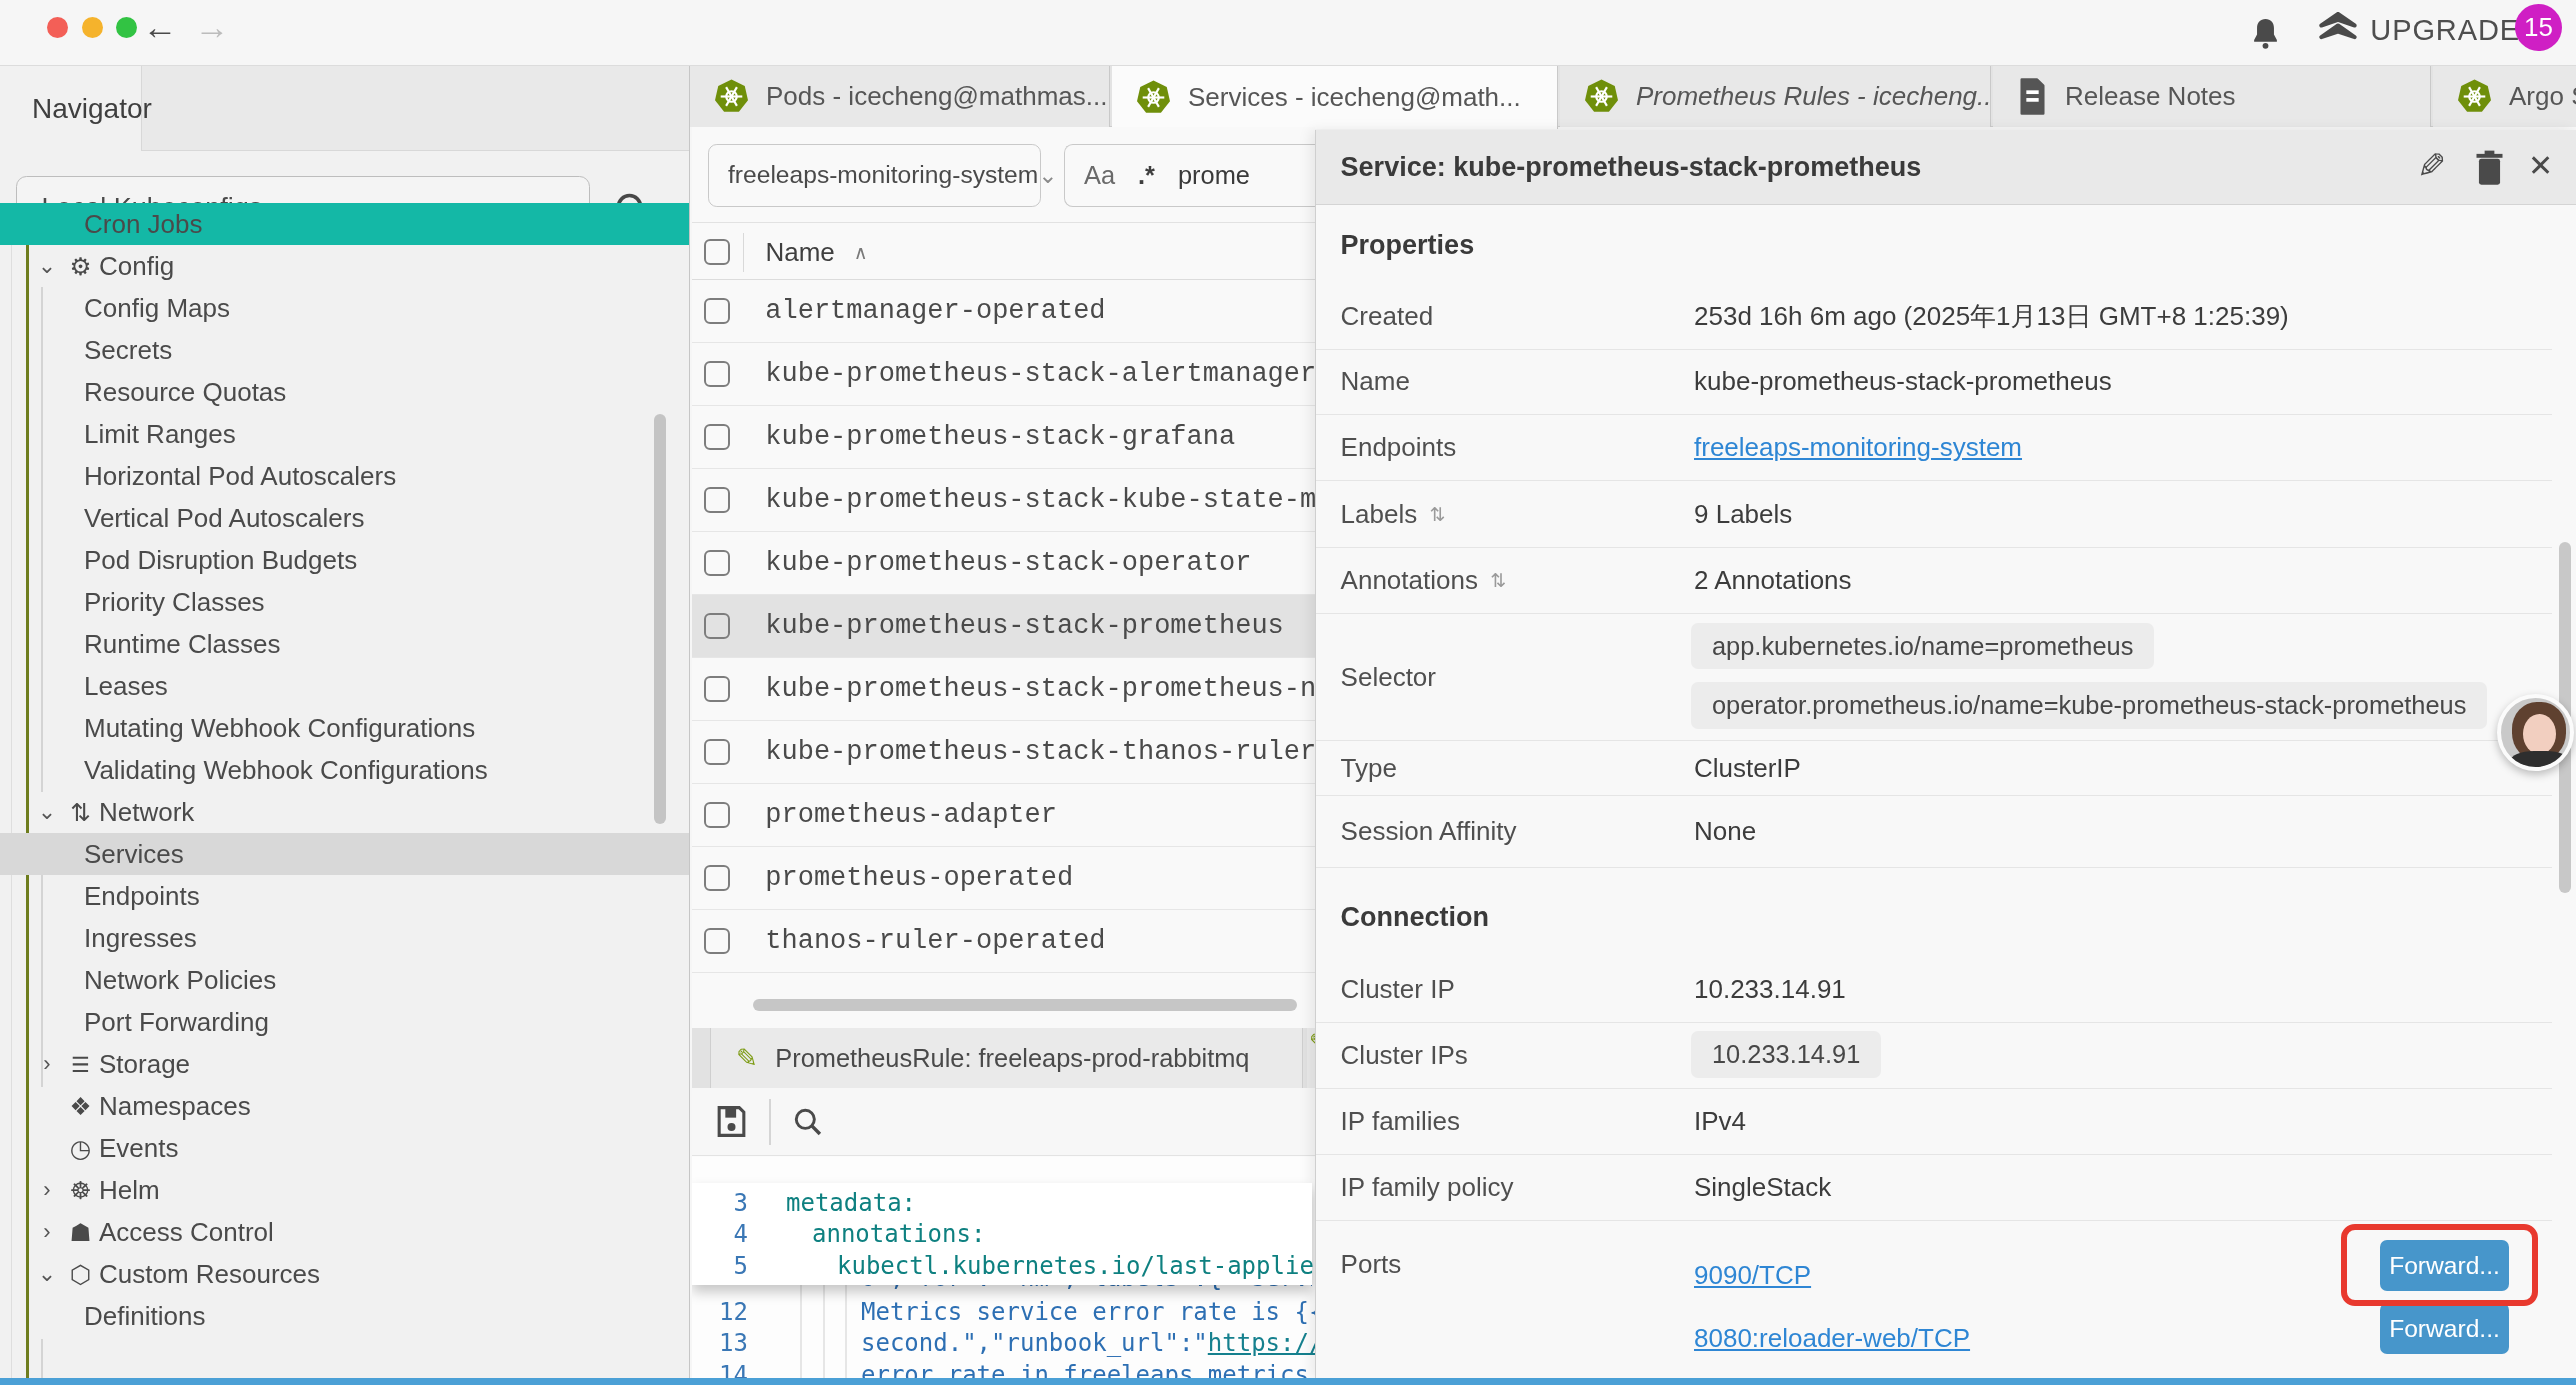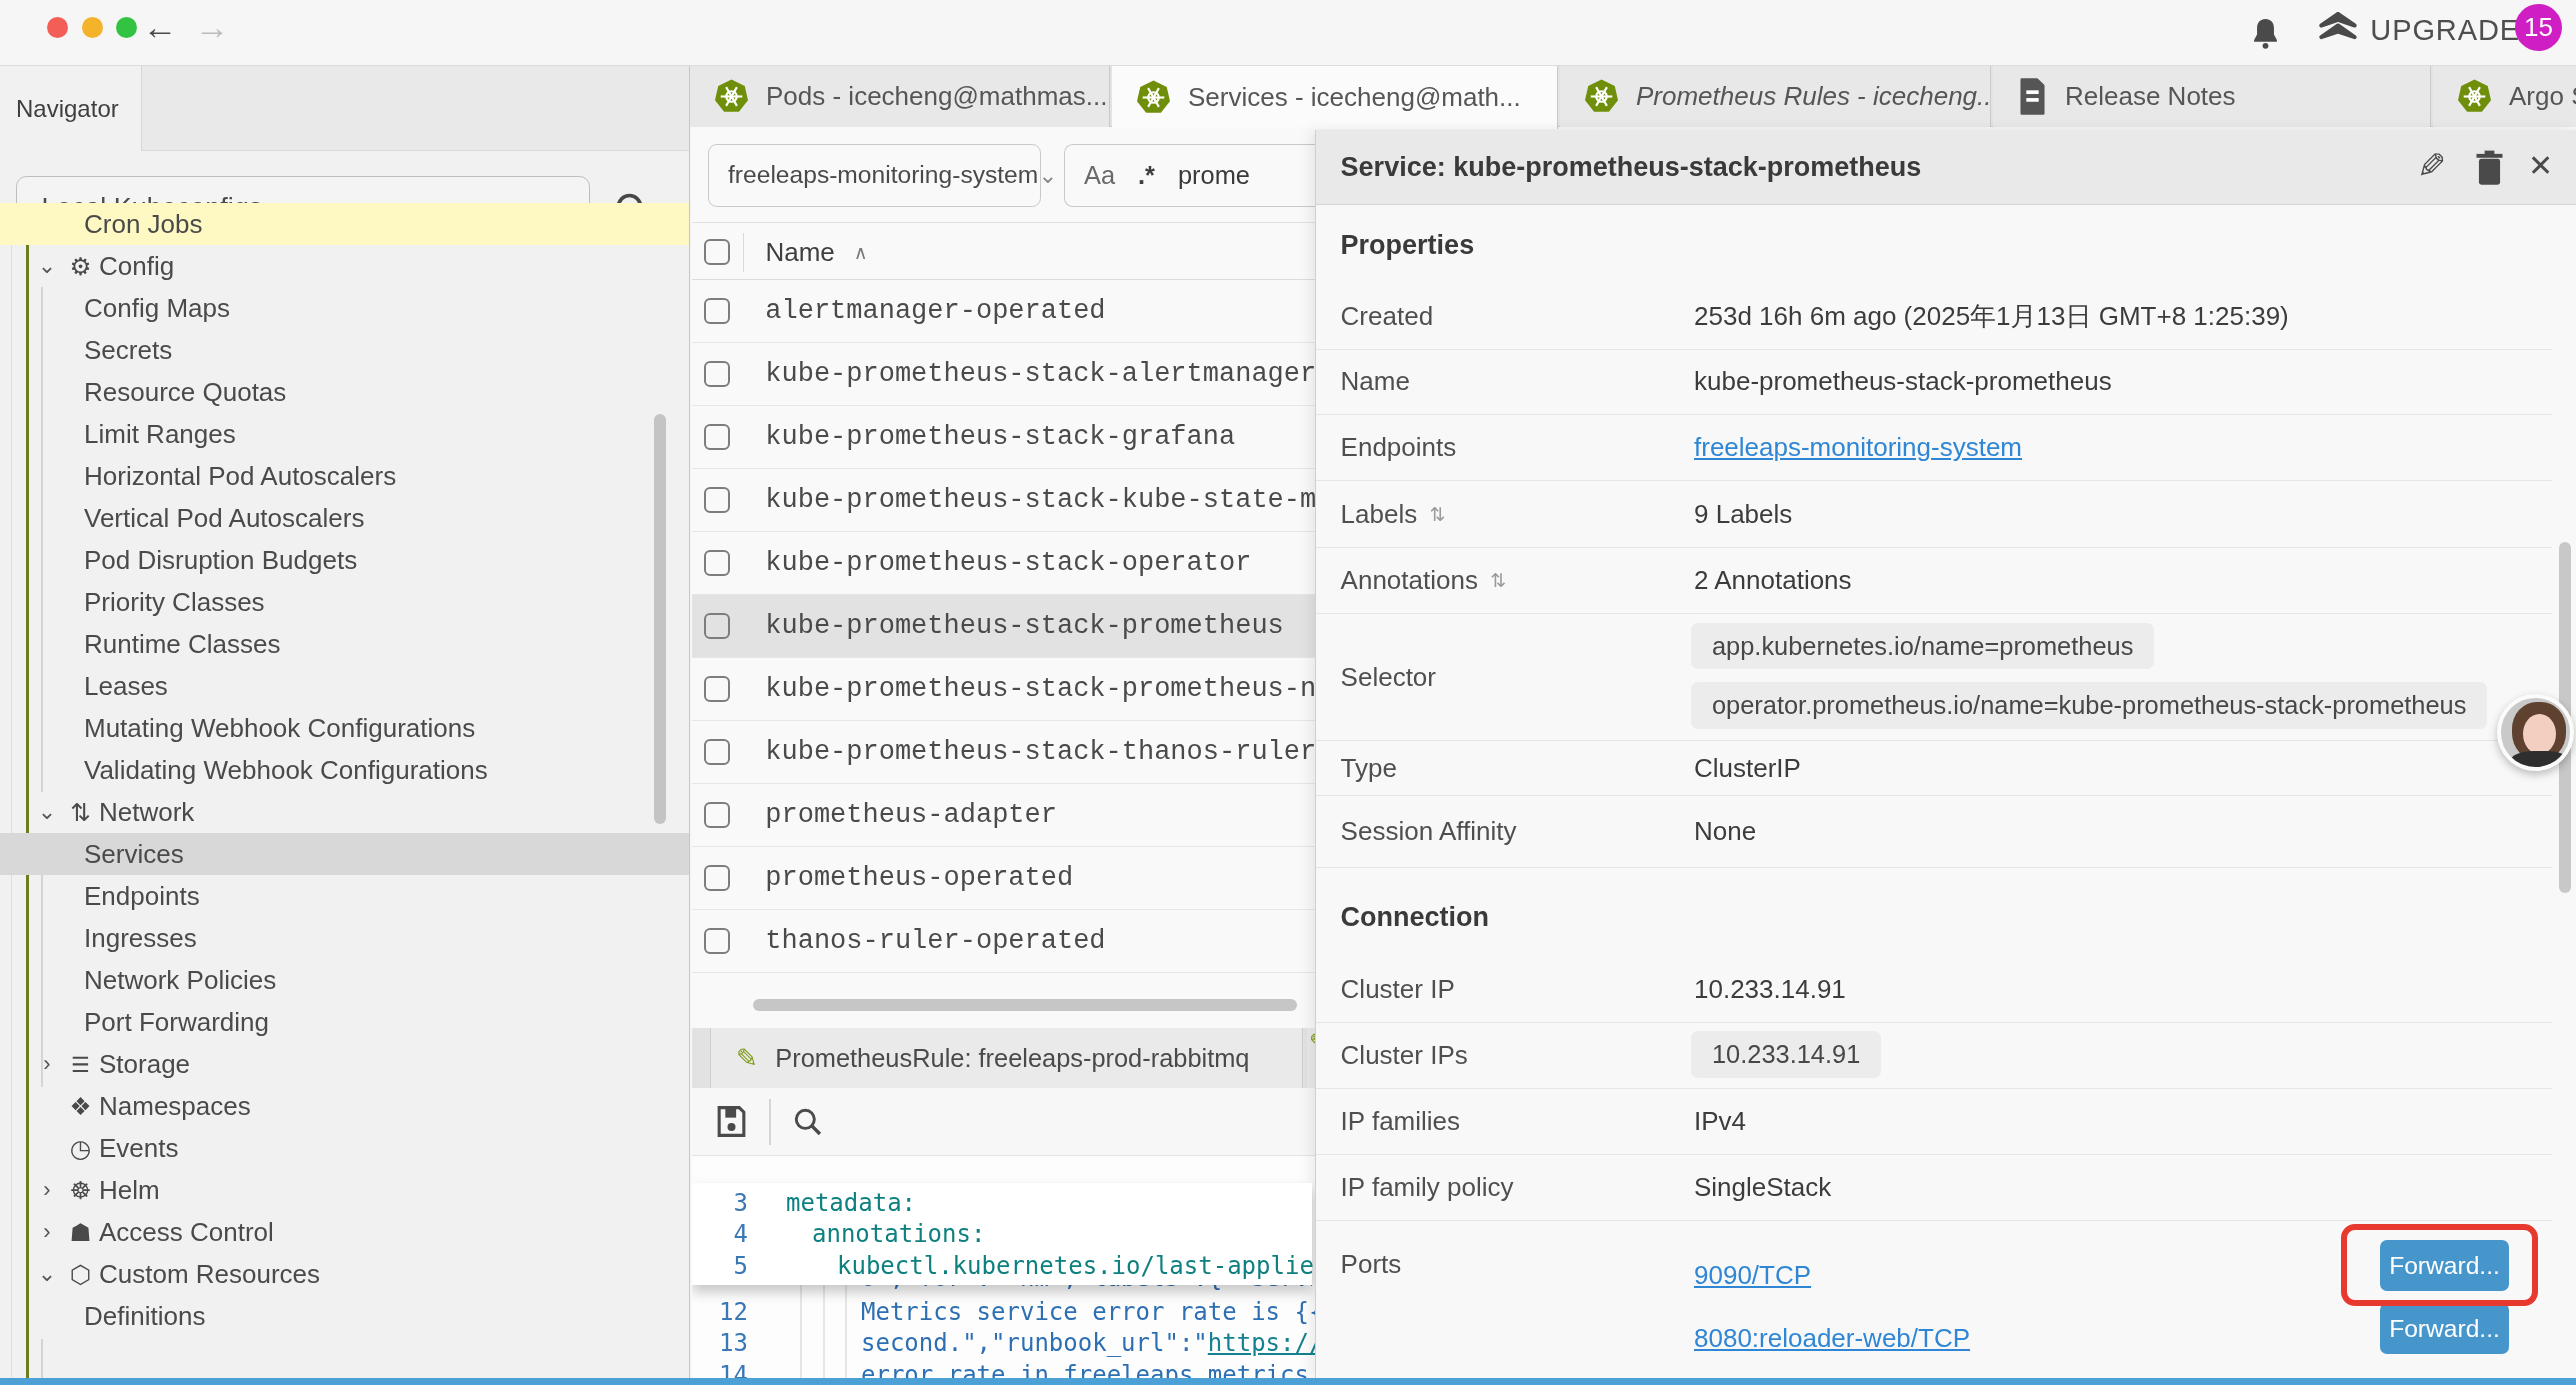--- a/index.html
+++ b/index.html
@@ -30,34 +30,34 @@
   .tab .closex { font-size:24.6px; color:#6b6b6b; margin-left:17.5px; }
   #tab-0 { left:0; width:420px; }
   #tab-1 { left:422px; width:446px; }
   #tab-2 { left:870px; width:431px; }
   #tab-3 { left:1303px; width:438px; }
   #tab-4 { left:1743px; width:143px; border-right:none; }
 
   
   #navpanel { position:absolute; left:0; top:66px; width:690px; height:1320px; background:#f1f1f1; border-right:1.8px solid #c6c6c6; overflow:hidden; }
   #nav-header { position:absolute; left:0; top:0; width:690px; height:85px; background:#e9e9e9; border-bottom:1.8px solid #d8d8d8; }
-  #nav-tab { position:absolute; left:0; top:0; width:142px; height:85px; background:#f1f1f1; border-right:1.8px solid #d8d8d8; display:flex; align-items:center; padding-left:16px; font-size:24px; color:#3f3f3f; }
+  #nav-tab { position:absolute; left:0; top:0; width:142px; height:85px; background:#f1f1f1; border-right:1.8px solid #d8d8d8; display:flex; align-items:center; padding-left:32px; font-size:28px; color:#3f3f3f; }
   #kubeconfig-select { position:absolute; left:16px; top:110px; width:574px; height:65px; border:1.8px solid #bdbdbd; border-radius:10.5px; display:flex; align-items:center; padding:0 26px 0 24.6px; font-size:27px; color:#4a4a4a; background:#f4f4f4; }
   #kubeconfig-select .ddchev { margin-left:auto; color:#7a7a7a; font-size:26px; }
   #nav-search { position:absolute; left:612px; top:123px; }
 
   #navlist { position:absolute; left:0; top:137px; width:690px; height:1183px; }
   .guide { position:absolute; width:1.8px; }
   #guide-edge { left:10.5px; top:0; bottom:0; background:#dedede; }
   #guide-olive { left:26px; top:0; bottom:0; background:#6e7d1e; width:2.6px; }
   .guide-gray { left:41px; background:#d4d4d4; }
   .nav-item { position:relative; height:42px; display:flex; align-items:center; font-size:26px; color:#4a4a4a; white-space:nowrap; }
   .nav-item.child { padding-left:84px; }
   .nav-item.group { padding-left:32px; }
-  .nav-item.hovered { background:#fef9c3; }
+  .nav-item.hovered { background:#14b8a6; }
   .nav-item.selected { background:#d8d8d8; }
   .chev { width:30px; font-size:22px; color:#555; text-align:center; }
   .nav-ico { width:37px; text-align:center; font-size:24.6px; color:#4a4a4a; }
   .icon-gear::before{content:"⚙";}
   .icon-updown::before{content:"⇅";}
   .icon-storage::before{content:"☰"; font-size:21px;}
   .icon-namespaces::before{content:"❖";}
   .icon-events::before{content:"◷";}
   .icon-helm::before{content:"☸";}
   .icon-access-control::before{content:"☗";}

